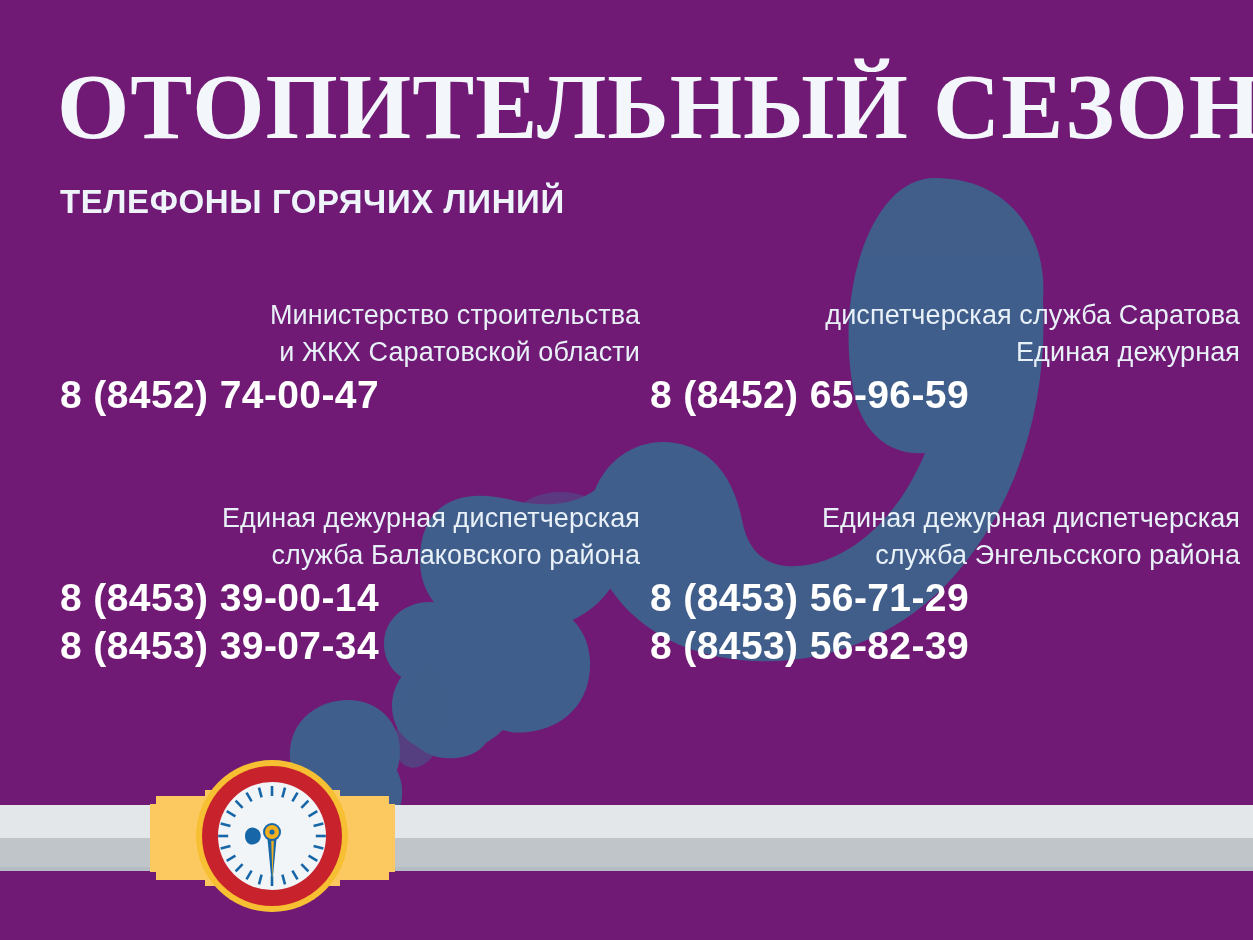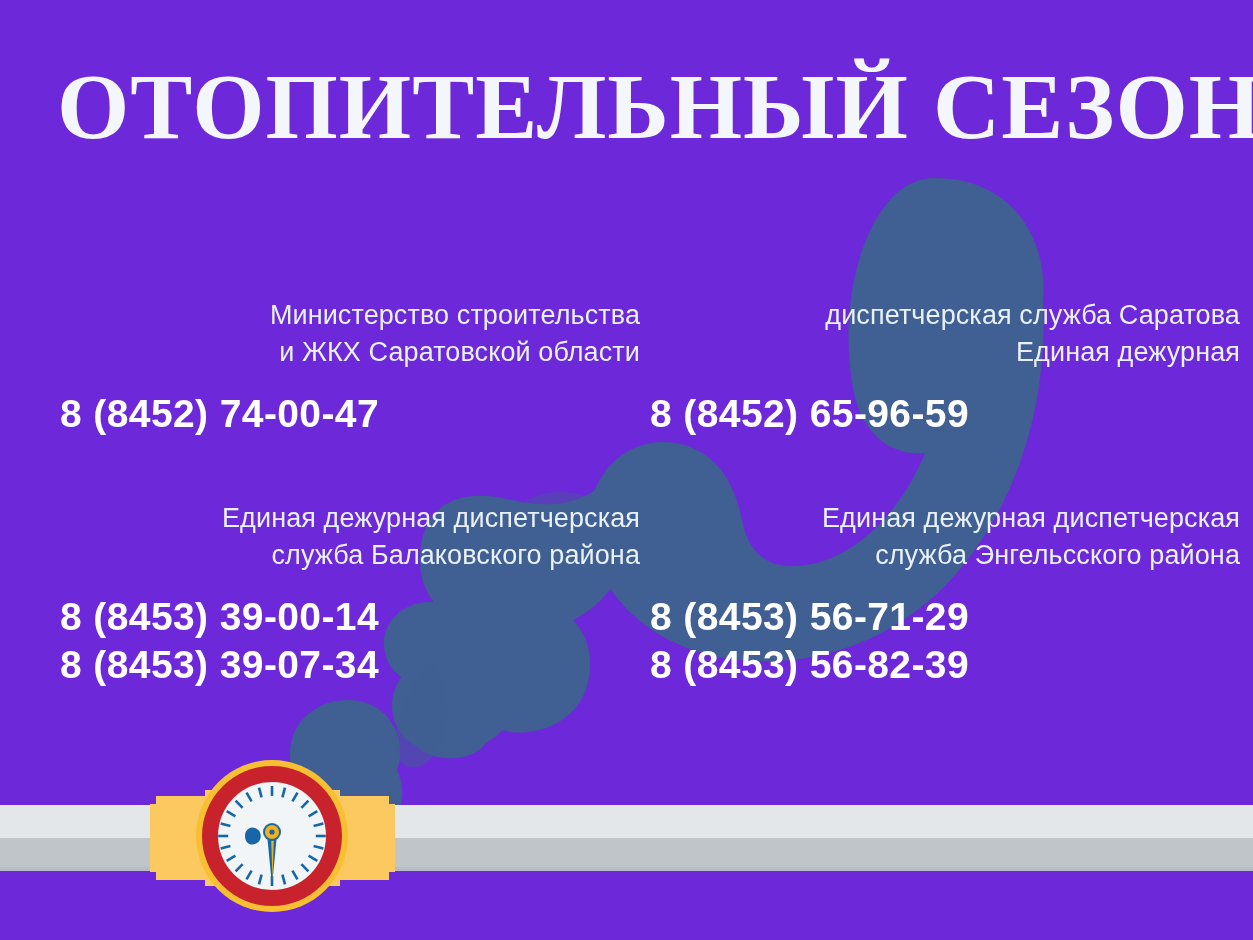--- a/index.html
+++ b/index.html
@@ -8,21 +8,21 @@
     background:#26507c;
     font-family:"Liberation Sans", sans-serif;
     overflow:hidden;
     position:relative;
   }
 
   #poster {
     position:absolute;
     left:0; top:0;
     width:1253px; height:940px;
-    background:#6d28d9;
+    background:#701a75;
     overflow:hidden;
   }
 
   
   #watermark {
     position:absolute;
     left:0; top:0;
     width:1253px; height:940px;
     pointer-events:none;
   }
@@ -66,21 +66,21 @@
 
   .org {
     font-size:27px;
     line-height:37px;
     color:#e9f1f8;
     font-weight:400;
     letter-spacing:0.1px;
   }
   .org span { display:block; white-space:nowrap;text-align:right; }
 
-  .phones { margin-top:19px; }
+  .phones { }
   .phone {
     font-size:39px;
     line-height:48px;
     font-weight:700;
     color:#ffffff;
     letter-spacing:0.4px;
     white-space:nowrap;
   }
 
   
@@ -176,20 +176,21 @@
 
       <path d="M430 660 C448 682 452 716 440 744 C432 762 418 772 406 766
                C394 760 392 740 400 718 C408 696 418 674 430 660 Z" opacity="0.55"></path>
 
       <path d="M560 492 C596 492 618 514 614 546 C610 580 580 600 548 596
                C516 592 498 568 502 538 C506 510 530 492 560 492 Z" opacity="0.45"></path>
     </g>
   </svg>
 
   <div id="title" class="no-select">ОТОПИТЕЛЬНЫЙ СЕЗОН</div>
+  <div id="subtitle" class="no-select">ТЕЛЕФОНЫ ГОРЯЧИХ ЛИНИЙ</div>
 
   <div id="grid">
 
     <div class="col col-left">
 
       <div class="block block-row1">
         <div class="org">
           <span>Министерство строительства</span>
           <span>и ЖКХ Саратовской области</span>
         </div>

